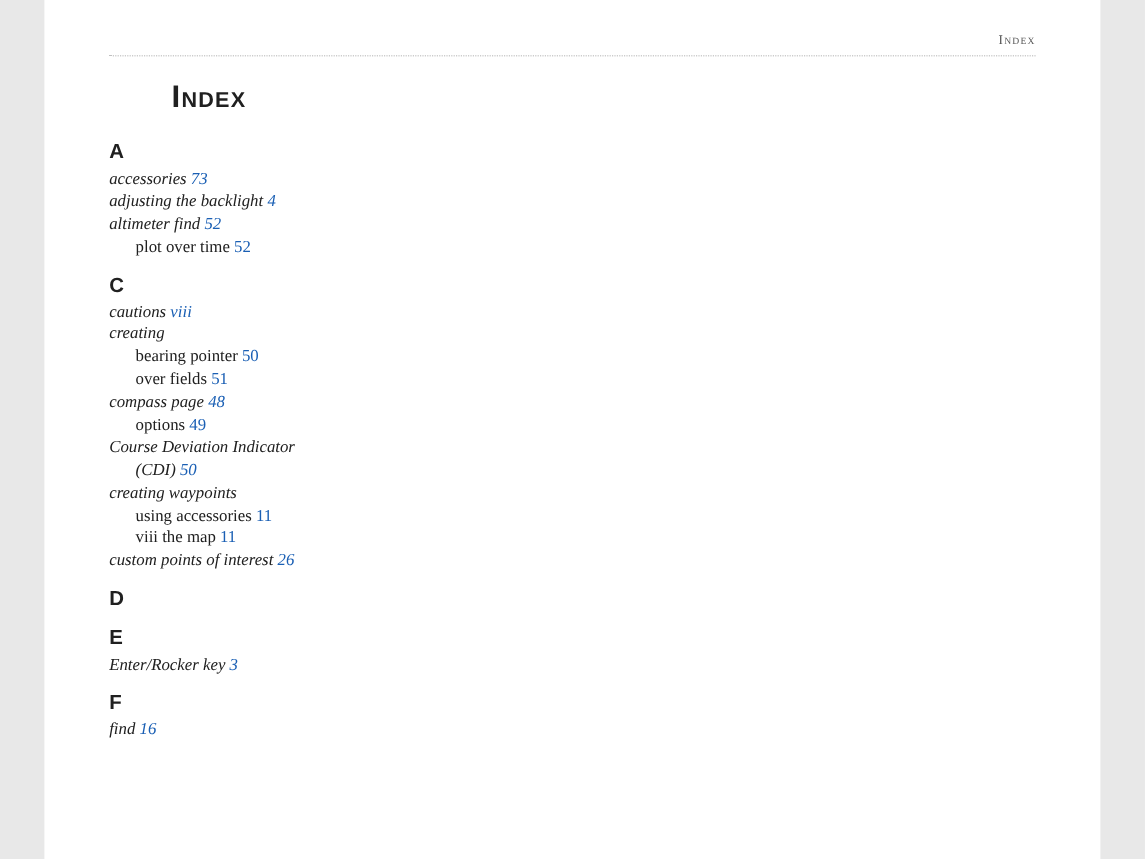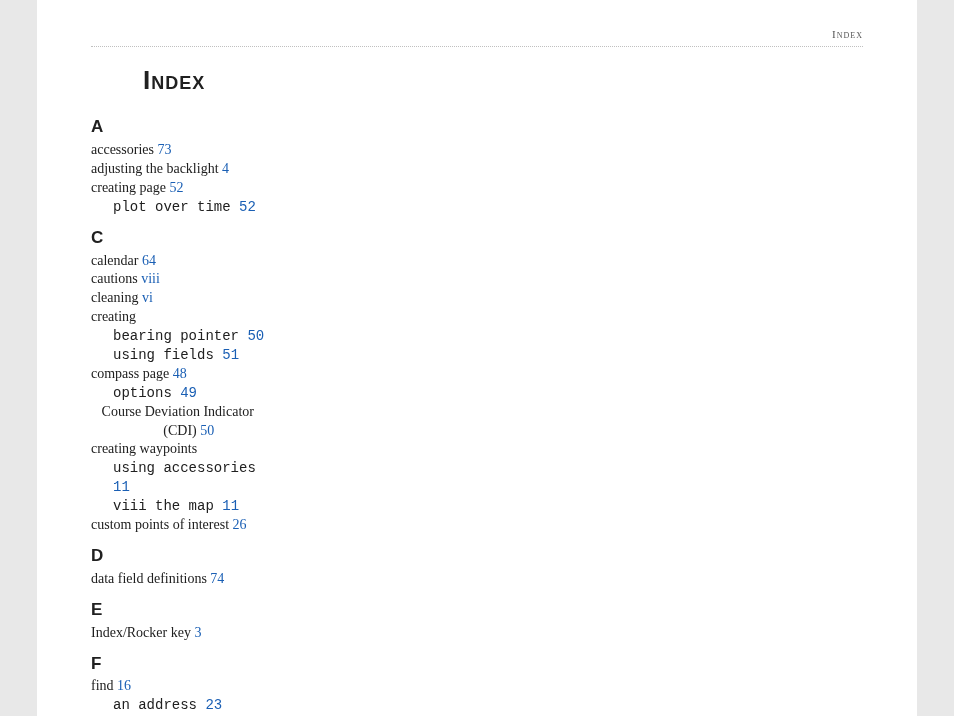--- a/index.html
+++ b/index.html
@@ -58,71 +58,66 @@
     font-family: Arial, Helvetica, sans-serif;
     font-weight: 700;
     font-size: 17px;
     margin: 10px 0 2px 0;
     break-after: avoid;
   }
   .entry-l1 {
     margin: 0;
     padding-left: 0;
     text-indent: 0;
+    font-style: italic;
   }
   .entry-l1 .hang {
     display: block;
     padding-left: 22px;
     text-indent: -22px;
-    text-align: center;
   }
   .entry-l2 {
     margin: 0;
     padding-left: 22px;
-    font-family: Liberation Mono, monospace;
   }
   a.idx {
     color: var(--link);
     text-decoration: none;
   }
 </style>
 </head>
 <body>
 
 <div class="page">
   <div class="running-head">Index</div>
 
   <div class="content">
     <h1 class="index-title">Index</h1>
     <div id="index-body">
         <h2 class="letter">A</h2>
         <div class="entry-l1"><span>accessories</span>  <a href="javascript:void(0)" class="idx">73</a></div>
         <div class="entry-l1"><span>adjusting the backlight</span>  <a href="javascript:void(0)" class="idx">4</a></div>
-        <div class="entry-l1"><span>creating page</span>  <a href="javascript:void(0)" class="idx">52</a></div>
+        <div class="entry-l1"><span>altimeter find</span>  <a href="javascript:void(0)" class="idx">52</a></div>
         <div class="entry-l2"><span>plot over time</span>  <a href="javascript:void(0)" class="idx">52</a></div>
         <h2 class="letter">C</h2>
-        <div class="entry-l1"><span>calendar</span>  <a href="javascript:void(0)" class="idx">64</a></div>
         <div class="entry-l1"><span>cautions</span>  <a href="javascript:void(0)" class="idx">viii</a></div>
-        <div class="entry-l1"><span>cleaning</span>  <a href="javascript:void(0)" class="idx">vi</a></div>
         <div class="entry-l1"><span>creating</span></div>
         <div class="entry-l2"><span>bearing pointer</span>  <a href="javascript:void(0)" class="idx">50</a></div>
-        <div class="entry-l2"><span>using fields</span>  <a href="javascript:void(0)" class="idx">51</a></div>
+        <div class="entry-l2"><span>over fields</span>  <a href="javascript:void(0)" class="idx">51</a></div>
         <div class="entry-l1"><span>compass page</span>  <a href="javascript:void(0)" class="idx">48</a></div>
         <div class="entry-l2"><span>options</span>  <a href="javascript:void(0)" class="idx">49</a></div>
         <div class="entry-l1">
           <span class="hang"><span>Course Deviation Indicator (CDI)</span>  <a href="javascript:void(0)" class="idx">50</a></span>
         </div>
         <div class="entry-l1"><span>creating waypoints</span></div>
         <div class="entry-l2"><span>using accessories</span>  <a href="javascript:void(0)" class="idx">11</a></div>
         <div class="entry-l2"><span>viii the map</span>  <a href="javascript:void(0)" class="idx">11</a></div>
         <div class="entry-l1"><span>custom points of interest</span>  <a href="javascript:void(0)" class="idx">26</a></div>
         <h2 class="letter">D</h2>
-        <div class="entry-l1"><span>data field definitions</span>  <a href="javascript:void(0)" class="idx">74</a></div>
         <h2 class="letter">E</h2>
-        <div class="entry-l1"><span>Index/Rocker key</span>  <a href="javascript:void(0)" class="idx">3</a></div>
+        <div class="entry-l1"><span>Enter/Rocker key</span>  <a href="javascript:void(0)" class="idx">3</a></div>
         <h2 class="letter">F</h2>
         <div class="entry-l1"><span>find</span>  <a href="javascript:void(0)" class="idx">16</a></div>
-        <div class="entry-l2"><span>an address</span>  <a href="javascript:void(0)" class="idx">23</a></div>
         <div class="entry-l2">  </div>
       </div>
   </div>
 
 </div>
 
 </body></html>

